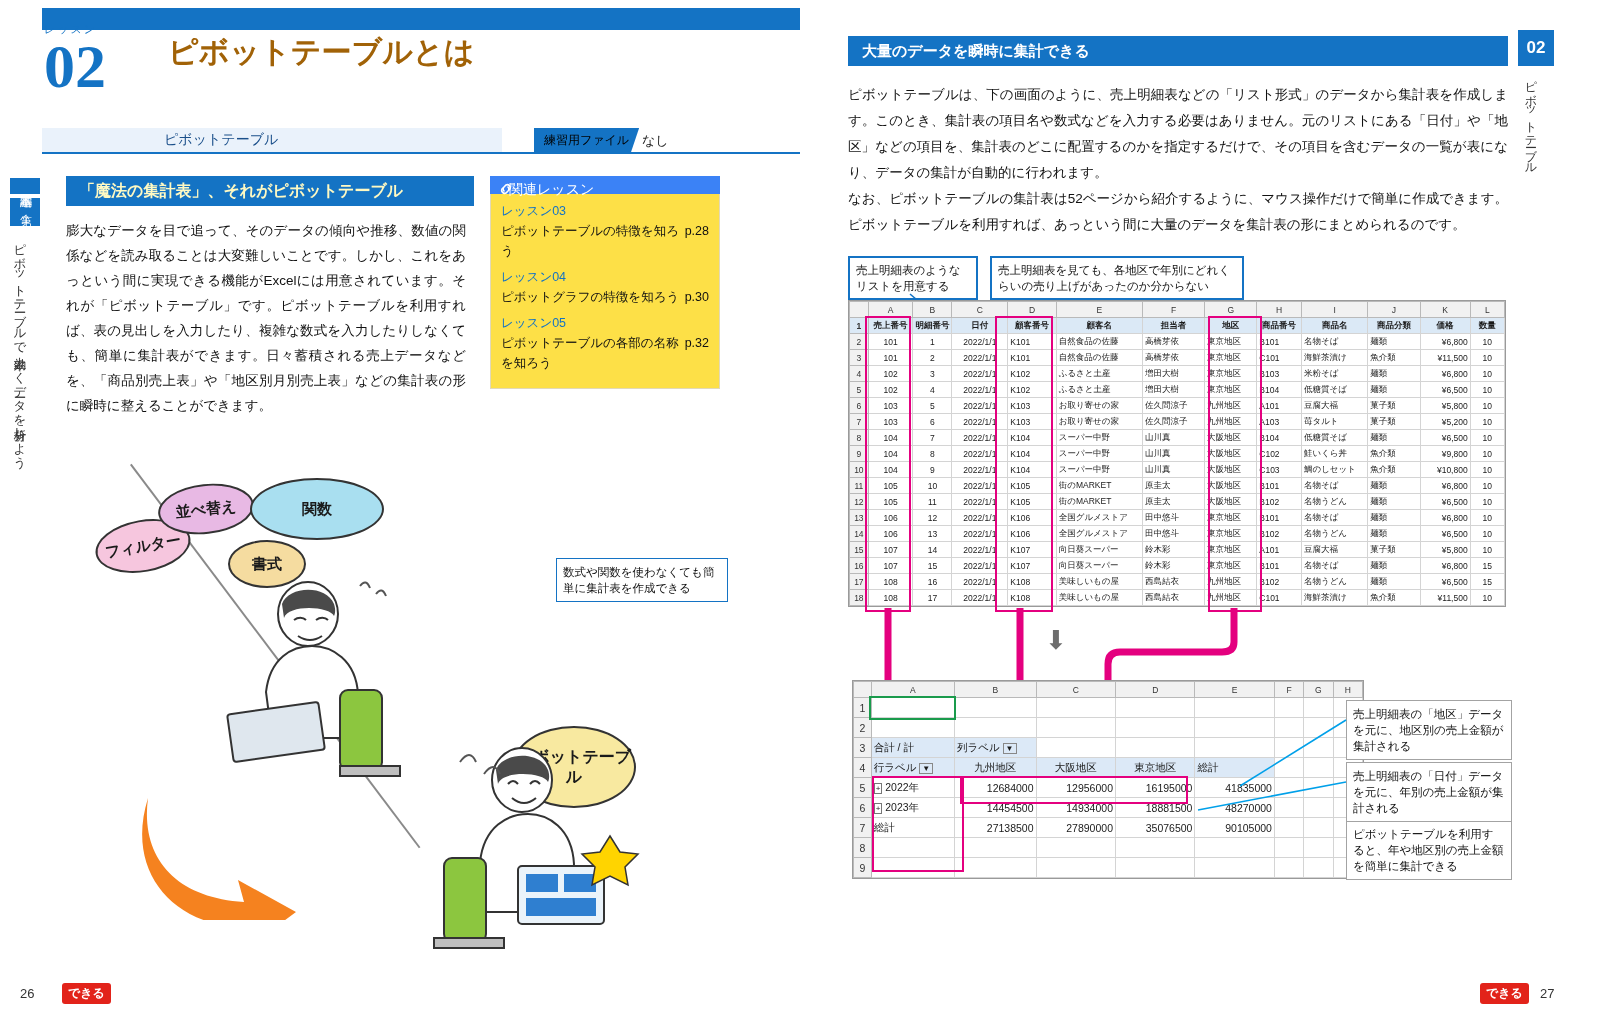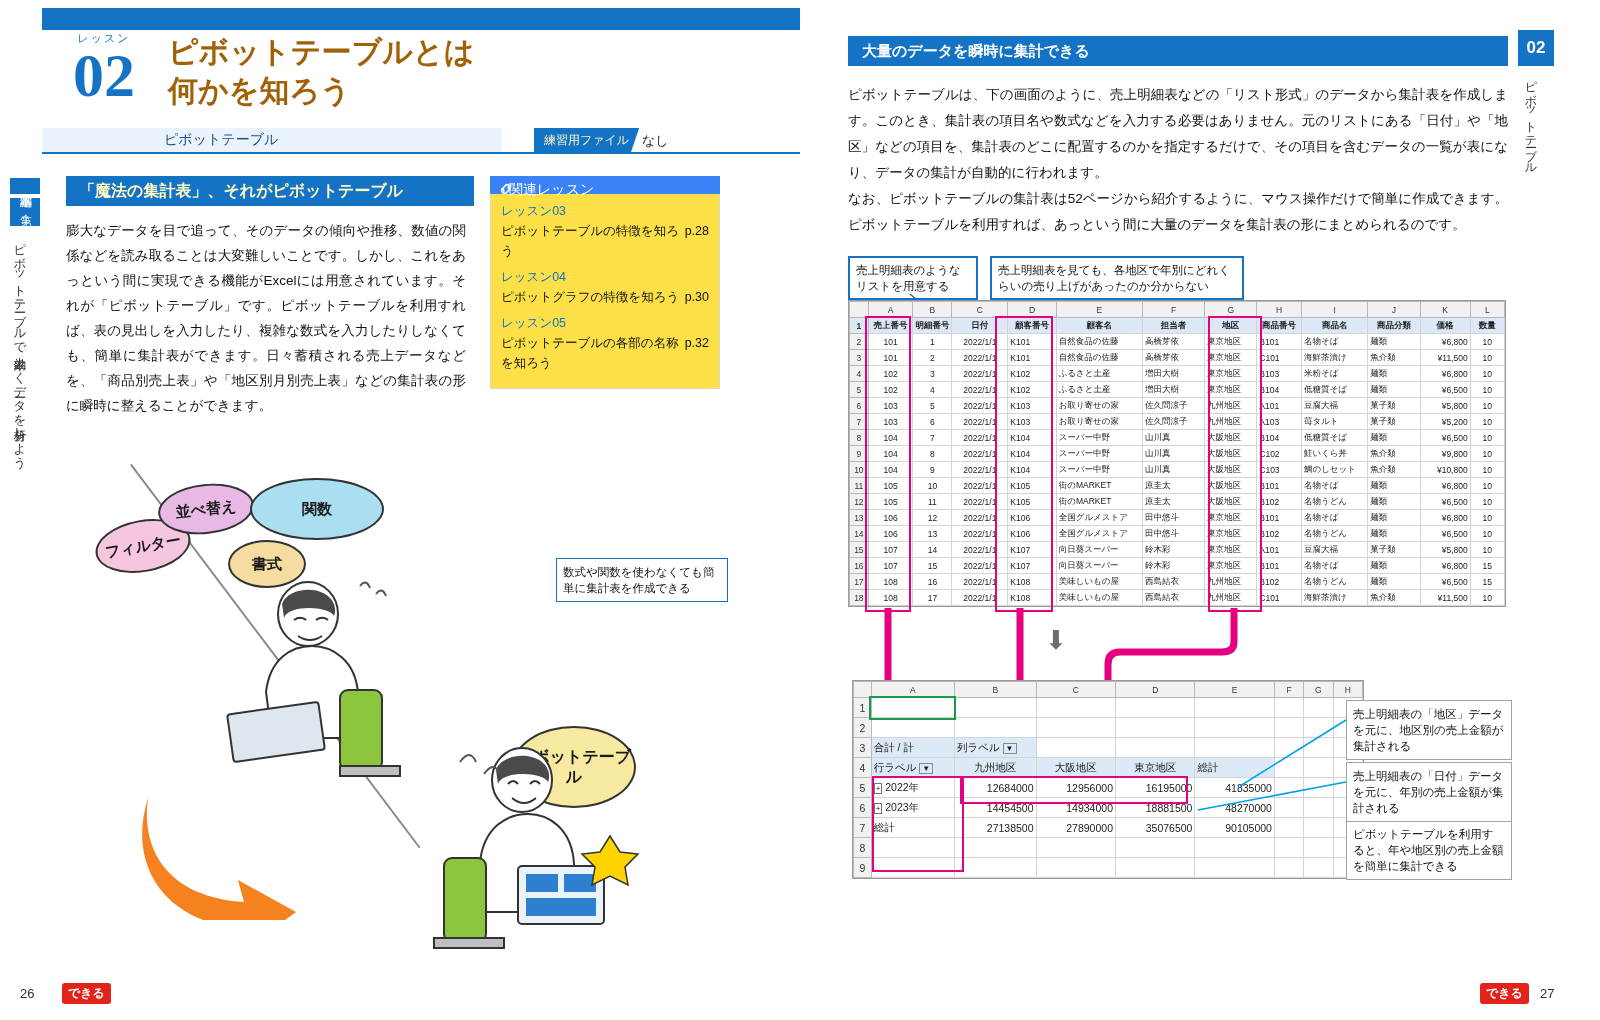--- a/index.html
+++ b/index.html
@@ -8,30 +8,30 @@
     background:#ffffff;
     font-family:"Liberation Sans","DejaVu Sans",sans-serif;
     color:#1a1a1a;
     overflow:hidden;
     position:relative;
   }
   .page{position:absolute;top:0;left:0;width:1600px;height:1020px;}
   
   .left{position:absolute;left:0;top:0;width:800px;height:1020px;}
   .topbar{position:absolute;left:42px;top:8px;width:758px;height:22px;background:#1473c4;}
-  .lessonnum-wrap{position:absolute;left:44px;top:31px;width:120px;text-align:center;}
+  .lessonnum-wrap{position:absolute;left:44px;top:22px;width:120px;}
   .lesson-kana{font-size:11px;color:#1473c4;letter-spacing:2px;}
   .lesson-num{font-size:62px;line-height:58px;font-weight:bold;color:#1473c4;font-family:"Liberation Serif",serif;}
   .title-main{position:absolute;left:168px;top:32px;width:600px;font-size:30px;font-weight:bold;line-height:39px;color:#a16207;}
   .sub-row{position:absolute;left:42px;top:128px;width:758px;height:24px;}
   .sub-left{position:absolute;left:0;top:0;width:460px;height:24px;background:#eaf2fb;}
   .sub-left span{position:absolute;left:122px;top:3px;font-size:14px;color:#1a4f8a;}
   .file-tag{position:absolute;left:492px;top:0;height:24px;}
   .file-tag .tagbox{
-    display:inline-block;background:#1473c4;color:#fef9c3;font-size:12px;
+    display:inline-block;background:#1473c4;color:#000000;font-size:12px;
     padding:4px 10px 4px 10px;clip-path:polygon(0 0,100% 0,92% 100%,0 100%);
   }
   .file-val{position:absolute;left:600px;top:4px;font-size:13px;color:#222;}
   .sub-underline{position:absolute;left:42px;top:152px;width:758px;height:2px;background:#1473c4;}
 
   .sideband{position:absolute;left:10px;top:178px;width:30px;height:560px;}
   .sideband .blk{background:#1473c4;color:#fff;font-size:12px;writing-mode:vertical-rl;
     text-align:center;padding:8px 6px;width:18px;}
   .sideband .blk2{margin-top:4px;background:#1473c4;color:#fff;font-size:12px;writing-mode:vertical-rl;
     text-align:center;padding:8px 6px;width:18px;}
@@ -103,21 +103,20 @@
 
     <div class="topbar"></div>
 
     <div class="lessonnum-wrap">
       <div class="lesson-kana">レッスン</div>
       <div class="lesson-num">02</div>
     </div>
 
     <div class="title-main">
       <div>ピボットテーブルとは</div>
-      <div>何かを知ろう</div>
     </div>
 
     <div class="sub-row">
       <div class="sub-left">
         <span>ピボットテーブル</span>
       </div>
       <div class="file-tag">
         <span class="tagbox">練習用ファイル</span>
       </div>
       <div class="file-val">なし</div>

